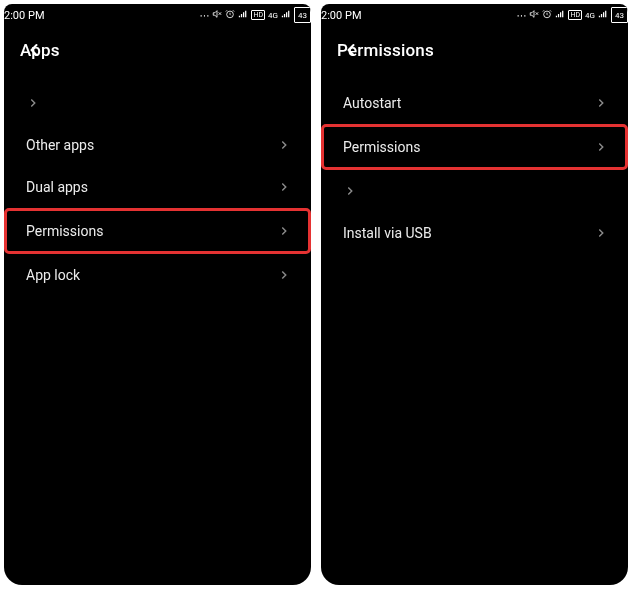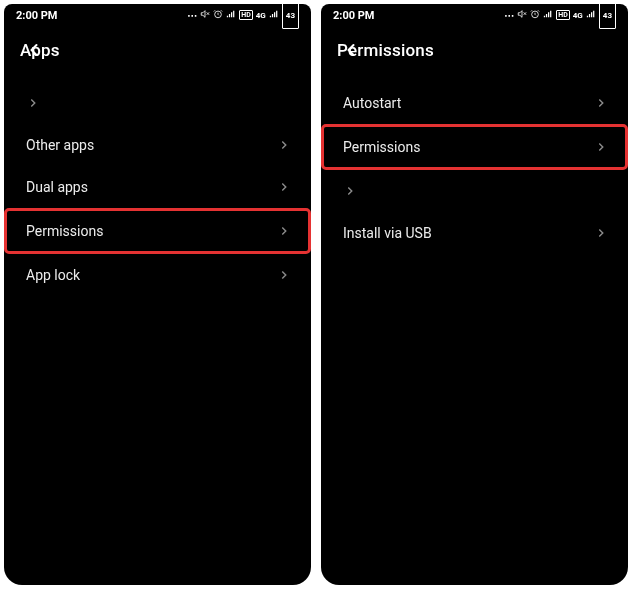--- a/index.html
+++ b/index.html
@@ -25,41 +25,41 @@
       overflow: hidden;
       position: relative;
       display: flex;
       flex-direction: column;
     }
     .status-bar {
       height: 22px;
       display: flex;
       justify-content: space-between;
       align-items: center;
-      padding: 0 12px;
+      padding: 0 0;
       font-size: 11px;
-      font-weight: 700;
+      font-weight: 400;
     }
     .status-left {
       display: flex;
       align-items: center;
     }
     .status-right {
       display: flex;
       align-items: center;
       gap: 3px;
       font-size: 10px;
     }
     .battery-box {
       border: 1px solid #fff;
       border-radius: 1px;
       padding: 0 3px;
       font-size: 8px;
       line-height: 11px;
-      height: 28px;
+      height: 16px;
       display: flex;
       align-items: center;
     }
     .header {
       height: 48px;
       display: flex;
       align-items: center;
       position: relative;
       padding: 0 16px;
     }

